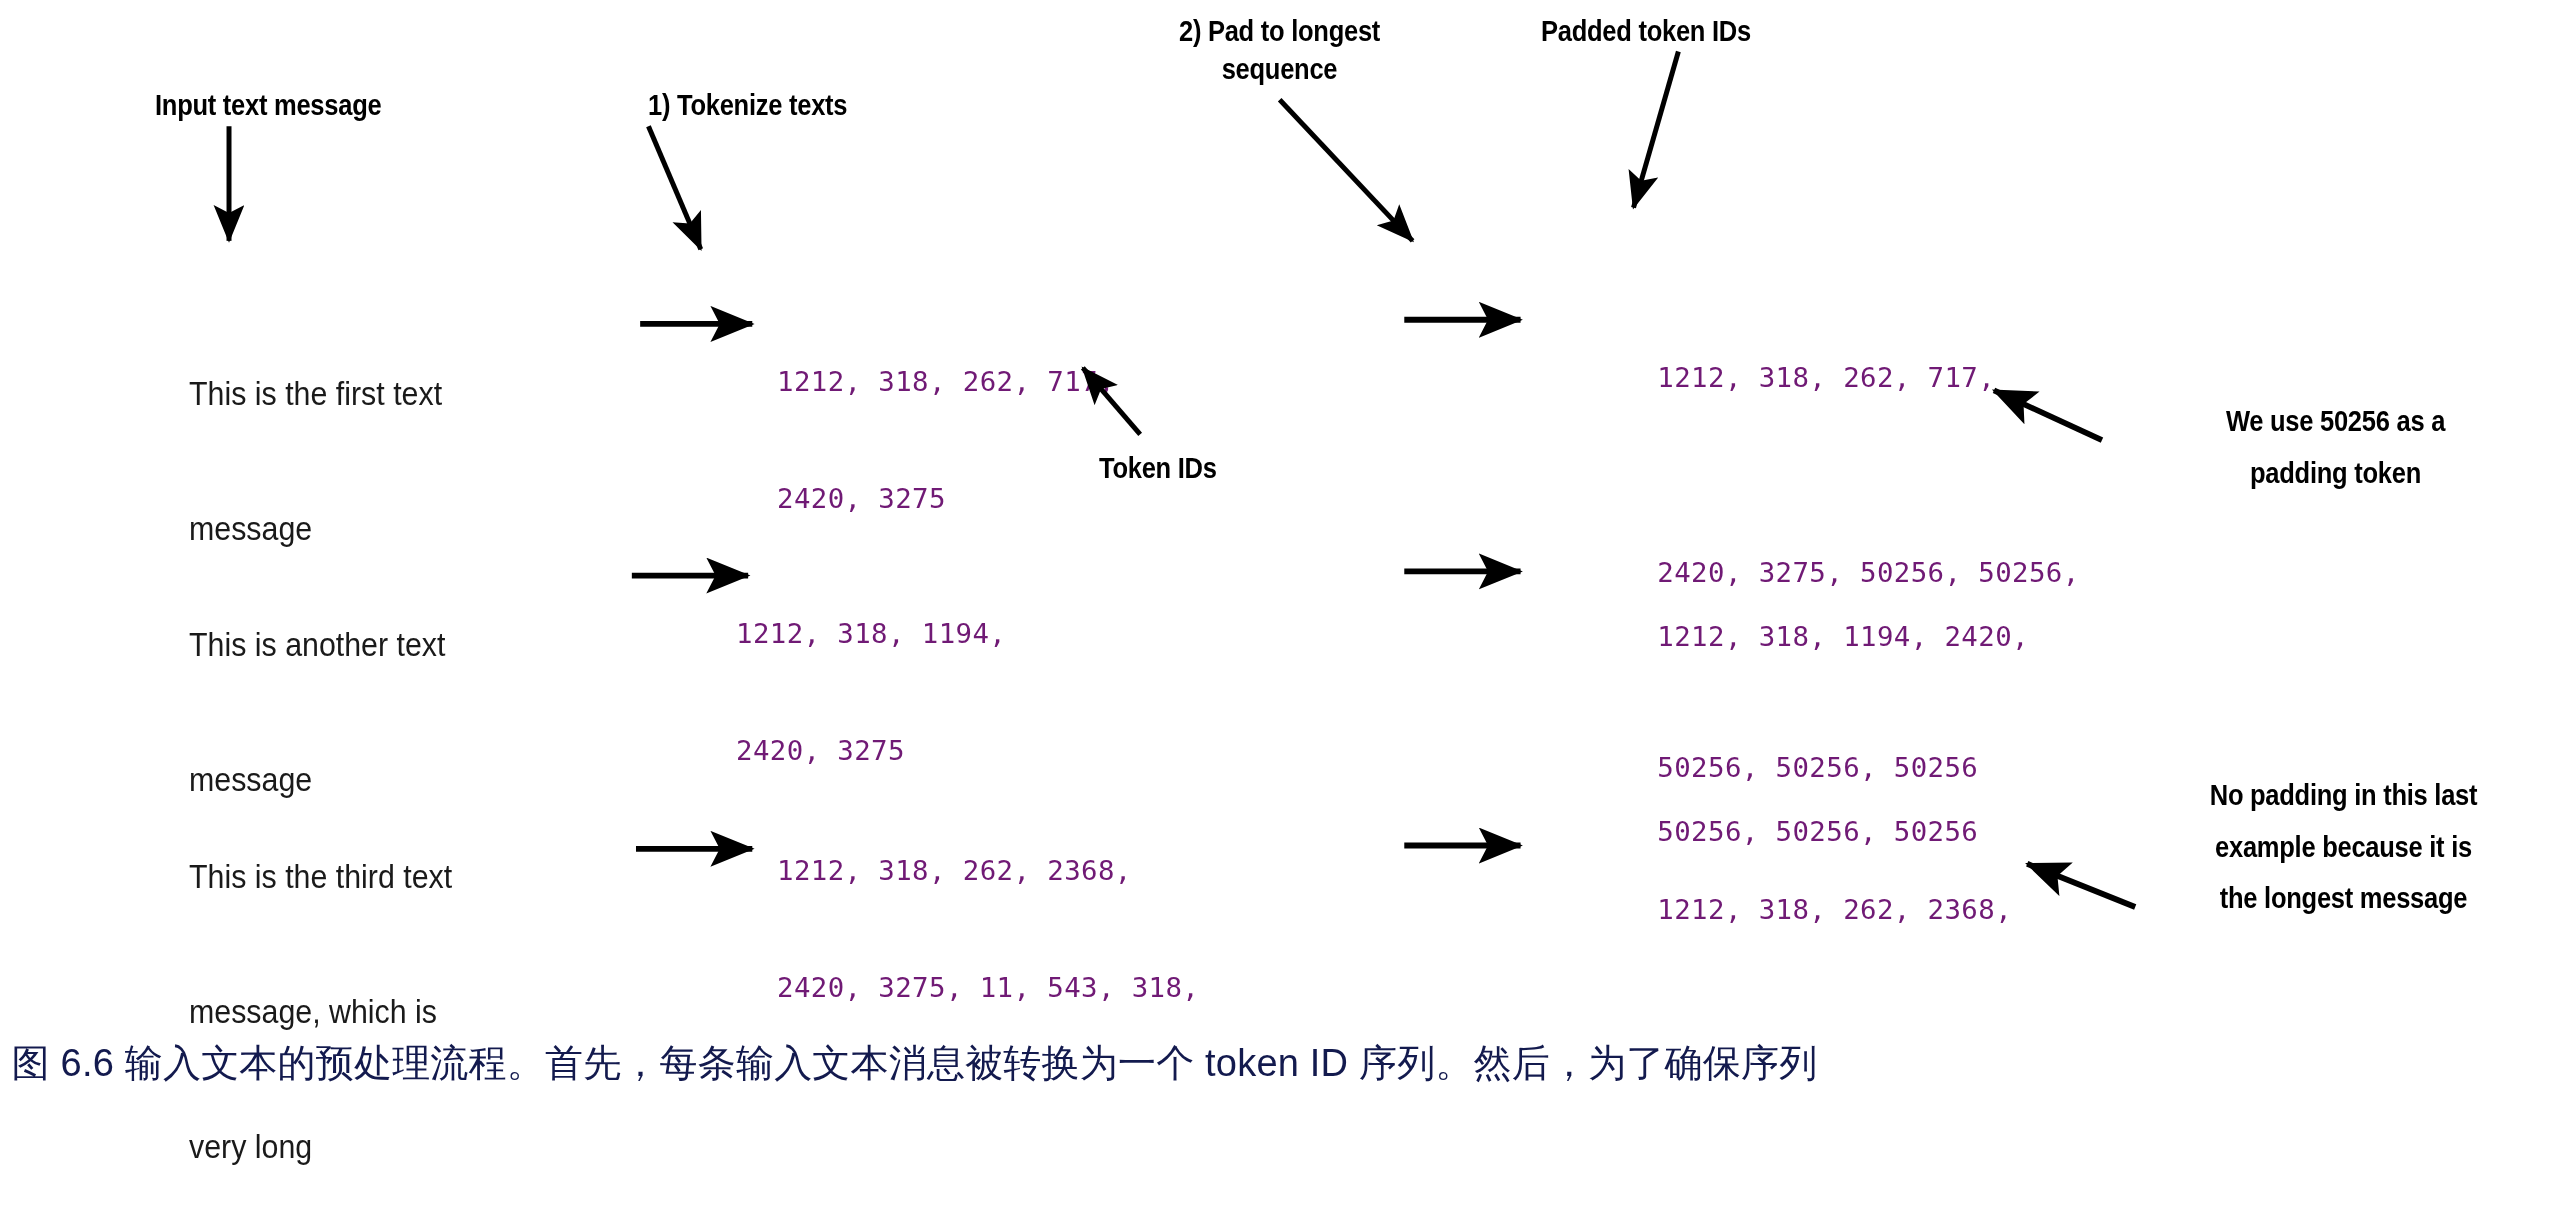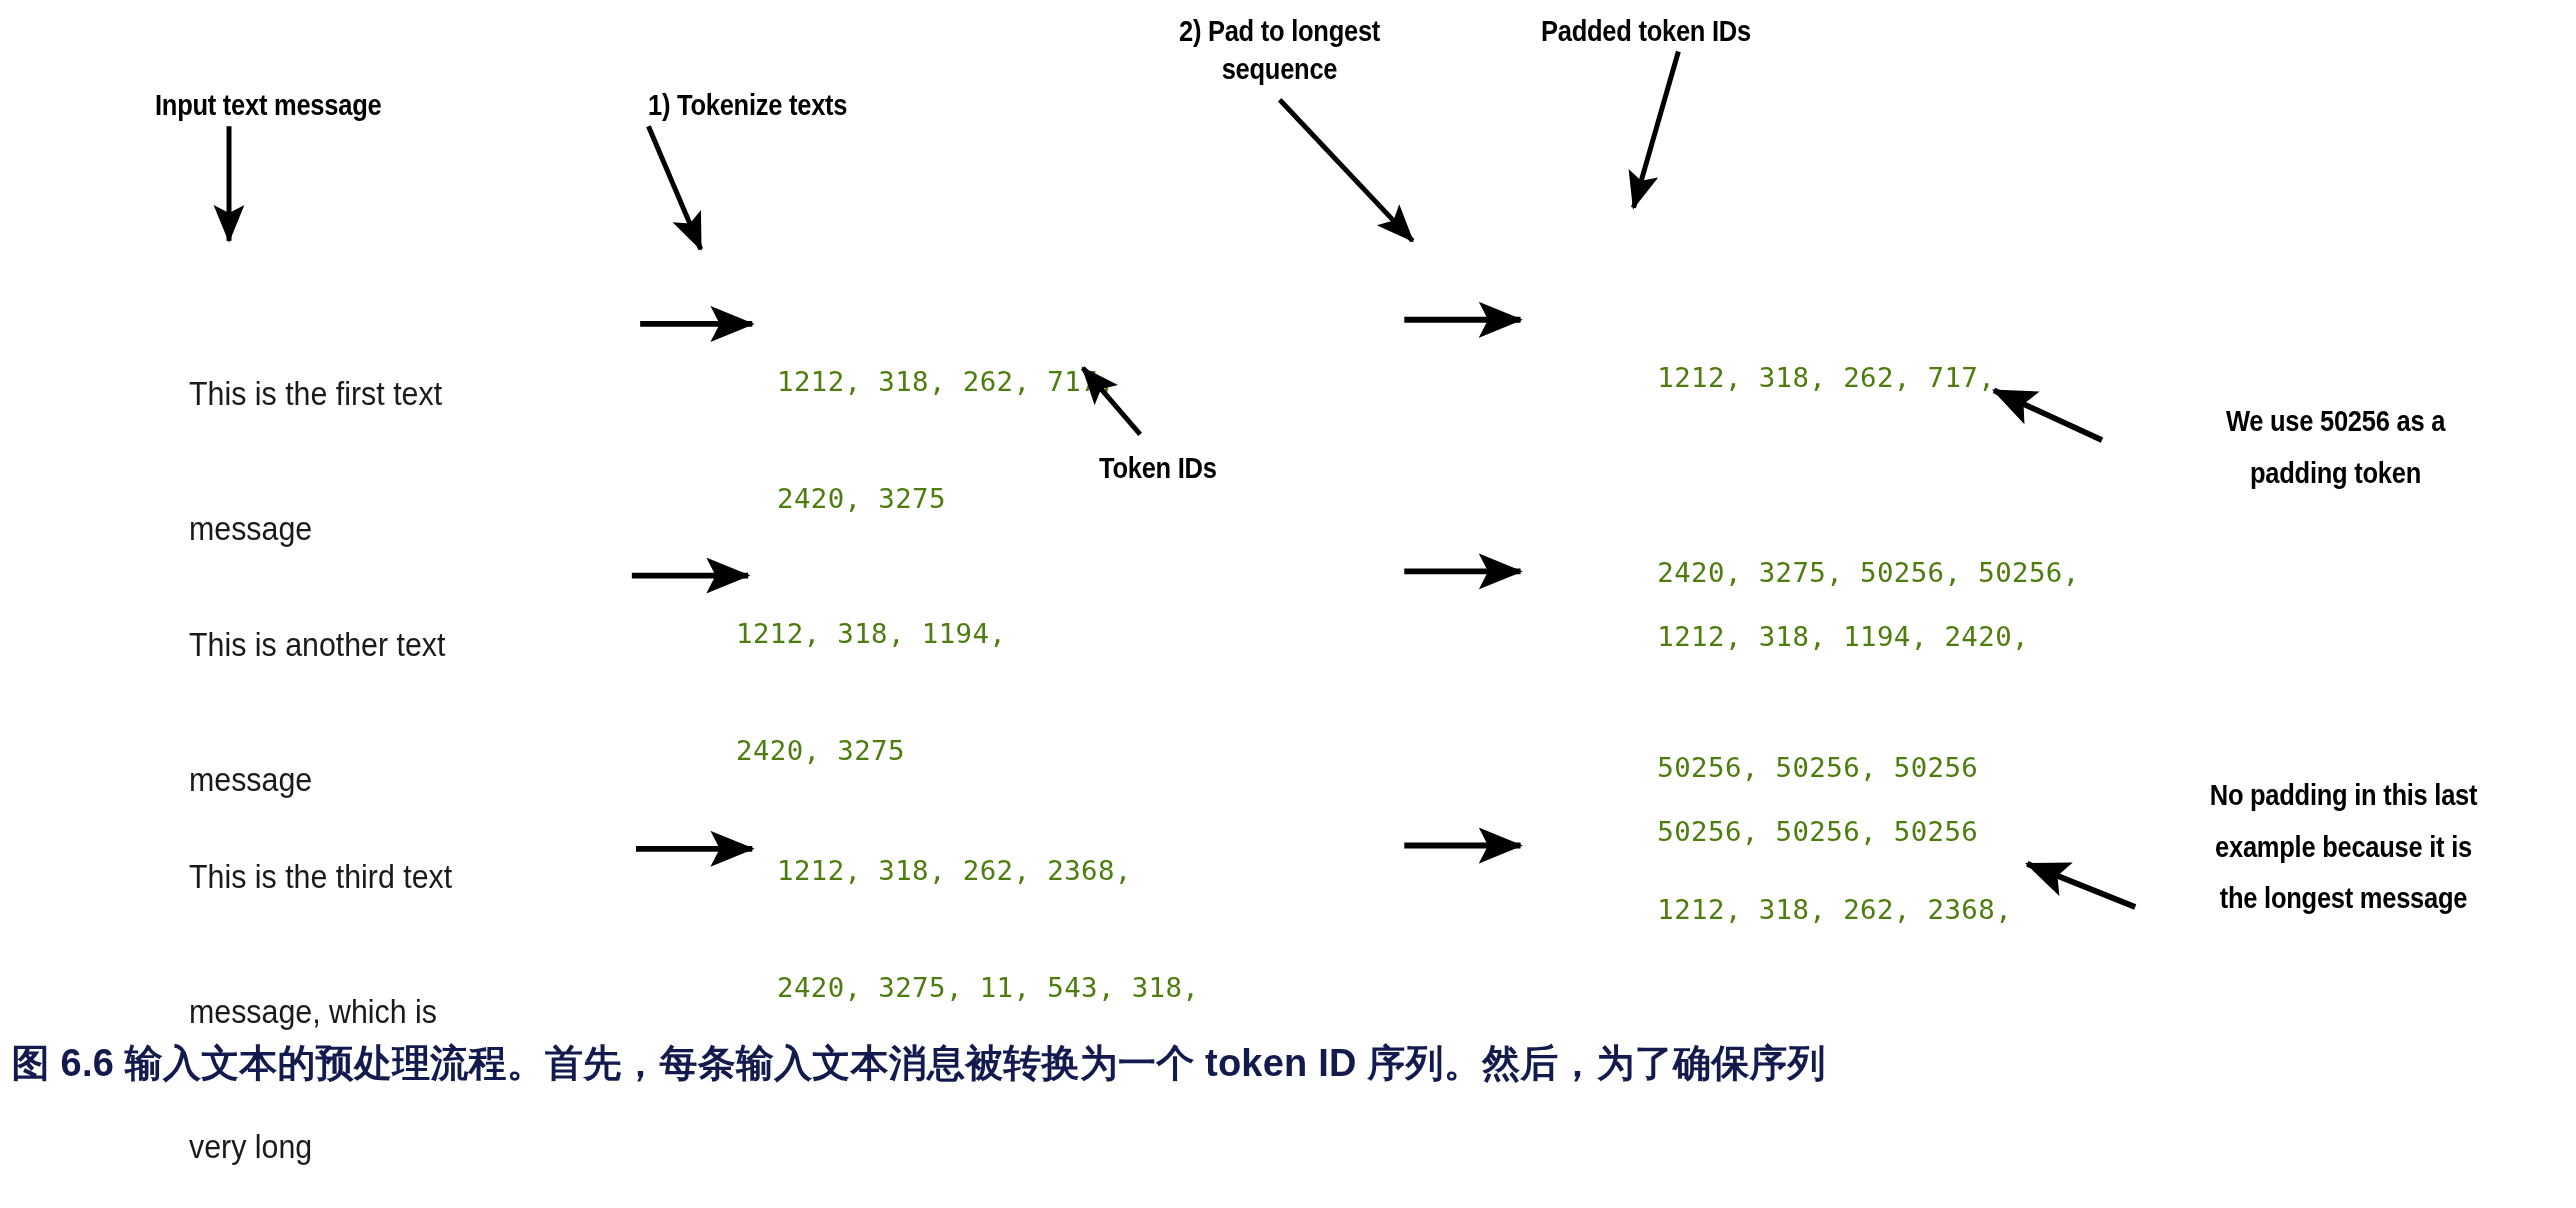--- a/index.html
+++ b/index.html
@@ -51,21 +51,21 @@
     transform: scaleX(0.92);
     transform-origin: left top;
     white-space: pre;
   }
 
   
   .tokens {
     font-family: "DejaVu Sans Mono", "Liberation Mono", monospace;
     font-size: 27.4px;
     line-height: 39px;
-    color: #4d7c0f;
+    color: #701a75;
     white-space: pre;
     letter-spacing: 0.4px;
   }
   .tokens .pad {
     text-decoration-thickness: 1.7px;
     text-underline-offset: 4.2px;
   }
 
   
   #arrows {
@@ -81,21 +81,21 @@
     position: absolute;
     left: 0;
     top: 1037px;
     width: 2368px;
     color: #131a4e;
     font-family: "Liberation Sans", sans-serif;
     font-size: 38px;
     line-height: 52px;
     padding: 0 11.6px;
     box-sizing: border-box;
-    font-weight: 700;
+    font-weight: 400;
     letter-spacing: 0.2px;
   }
 </style>
 </head>
 <body>
 
 <div id="diagram">
 
   <div class="abs heading" style="left:155px; top:86px;">Input text message</div>
 

